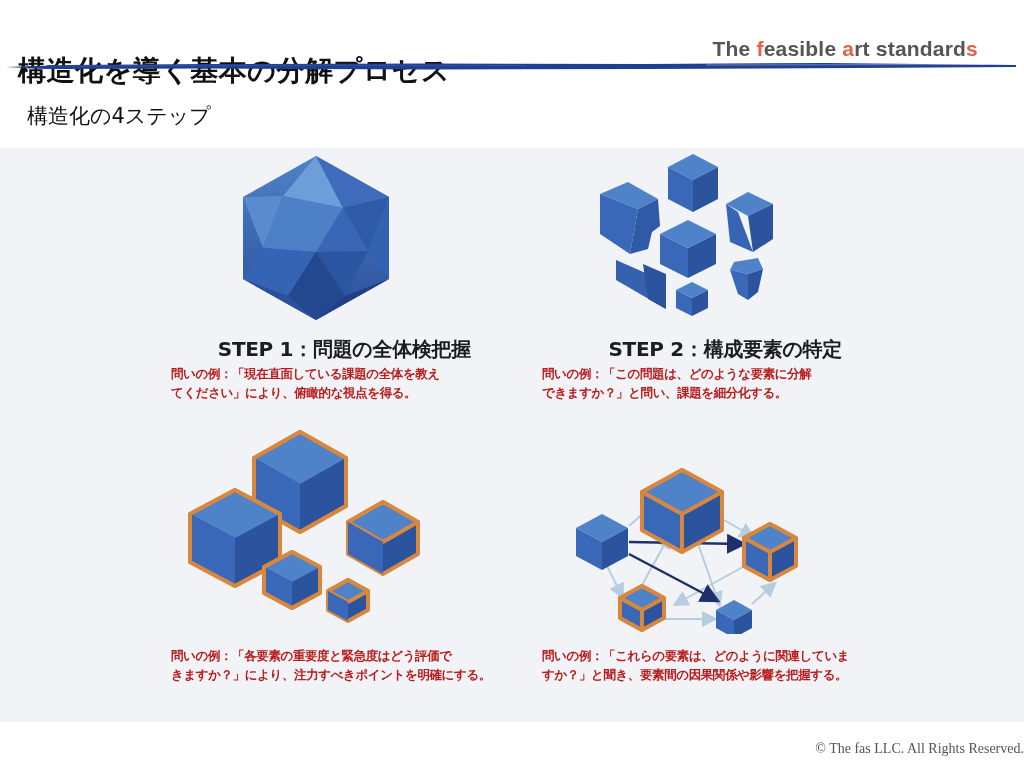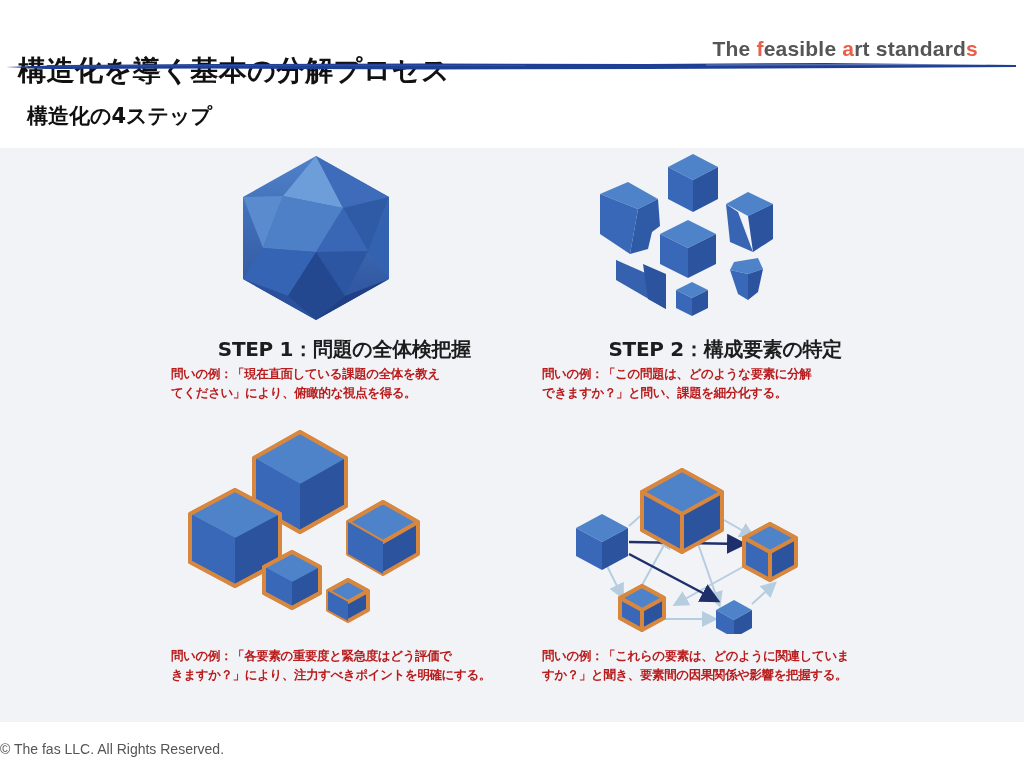--- a/index.html
+++ b/index.html
@@ -16,43 +16,43 @@
       font-size: 21px; font-weight: bold; color: #555555; letter-spacing: 0.2px;
     }
     .brand .accent { color: #e8604a; }
 
     .brush {
       position: absolute; left: 6px; top: 60px; width: 1010px; height: 12px;
     }
 
     .subtitle {
       position: absolute; left: 27px; top: 102px;
-      font-size: 21px; font-weight: bold; color: #111; text-align: right;
+      font-size: 21px; font-weight: normal; color: #111; text-align: right;
     }
 
     .panel {
       position: absolute; left: 0; top: 148px; width: 1024px; height: 574px;
       background: #f1f3f7;
     }
 
     .illus { position: absolute; }
 
     .step-text { position: absolute; width: 300px; }
     .step-title {
       font-size: 20px; font-weight: bold; color: #1d1d1d; line-height: 26px;
       letter-spacing: -0.3px; white-space: nowrap; text-align: right;
     }
     .step-desc {
       font-size: 12.5px; font-weight: bold; color: #b91c1c; line-height: 19px;
       margin-top: 2px; letter-spacing: -0.4px;
     }
 
     .footer {
-      position: absolute; left: 0; width: 1024px; top: 741px; text-align: left;
-      font-family: Liberation Sans, sans-serif;
+      position: absolute; left: 0; width: 1024px; top: 741px; text-align: right;
+      font-family: Liberation Serif, serif;
       font-size: 14px; color: #555;
     }
   </style>
 </head>
 <body>
 
 <div class="title">構造化を導く基本の分解プロセス</div>
 <div class="brand"><span>The </span><span class="accent">f</span><span>easible </span><span class="accent">a</span><span>rt standard</span><span class="accent">s</span></div>
 
 <svg class="brush" viewBox="0 0 1010 12" preserveAspectRatio="none">

